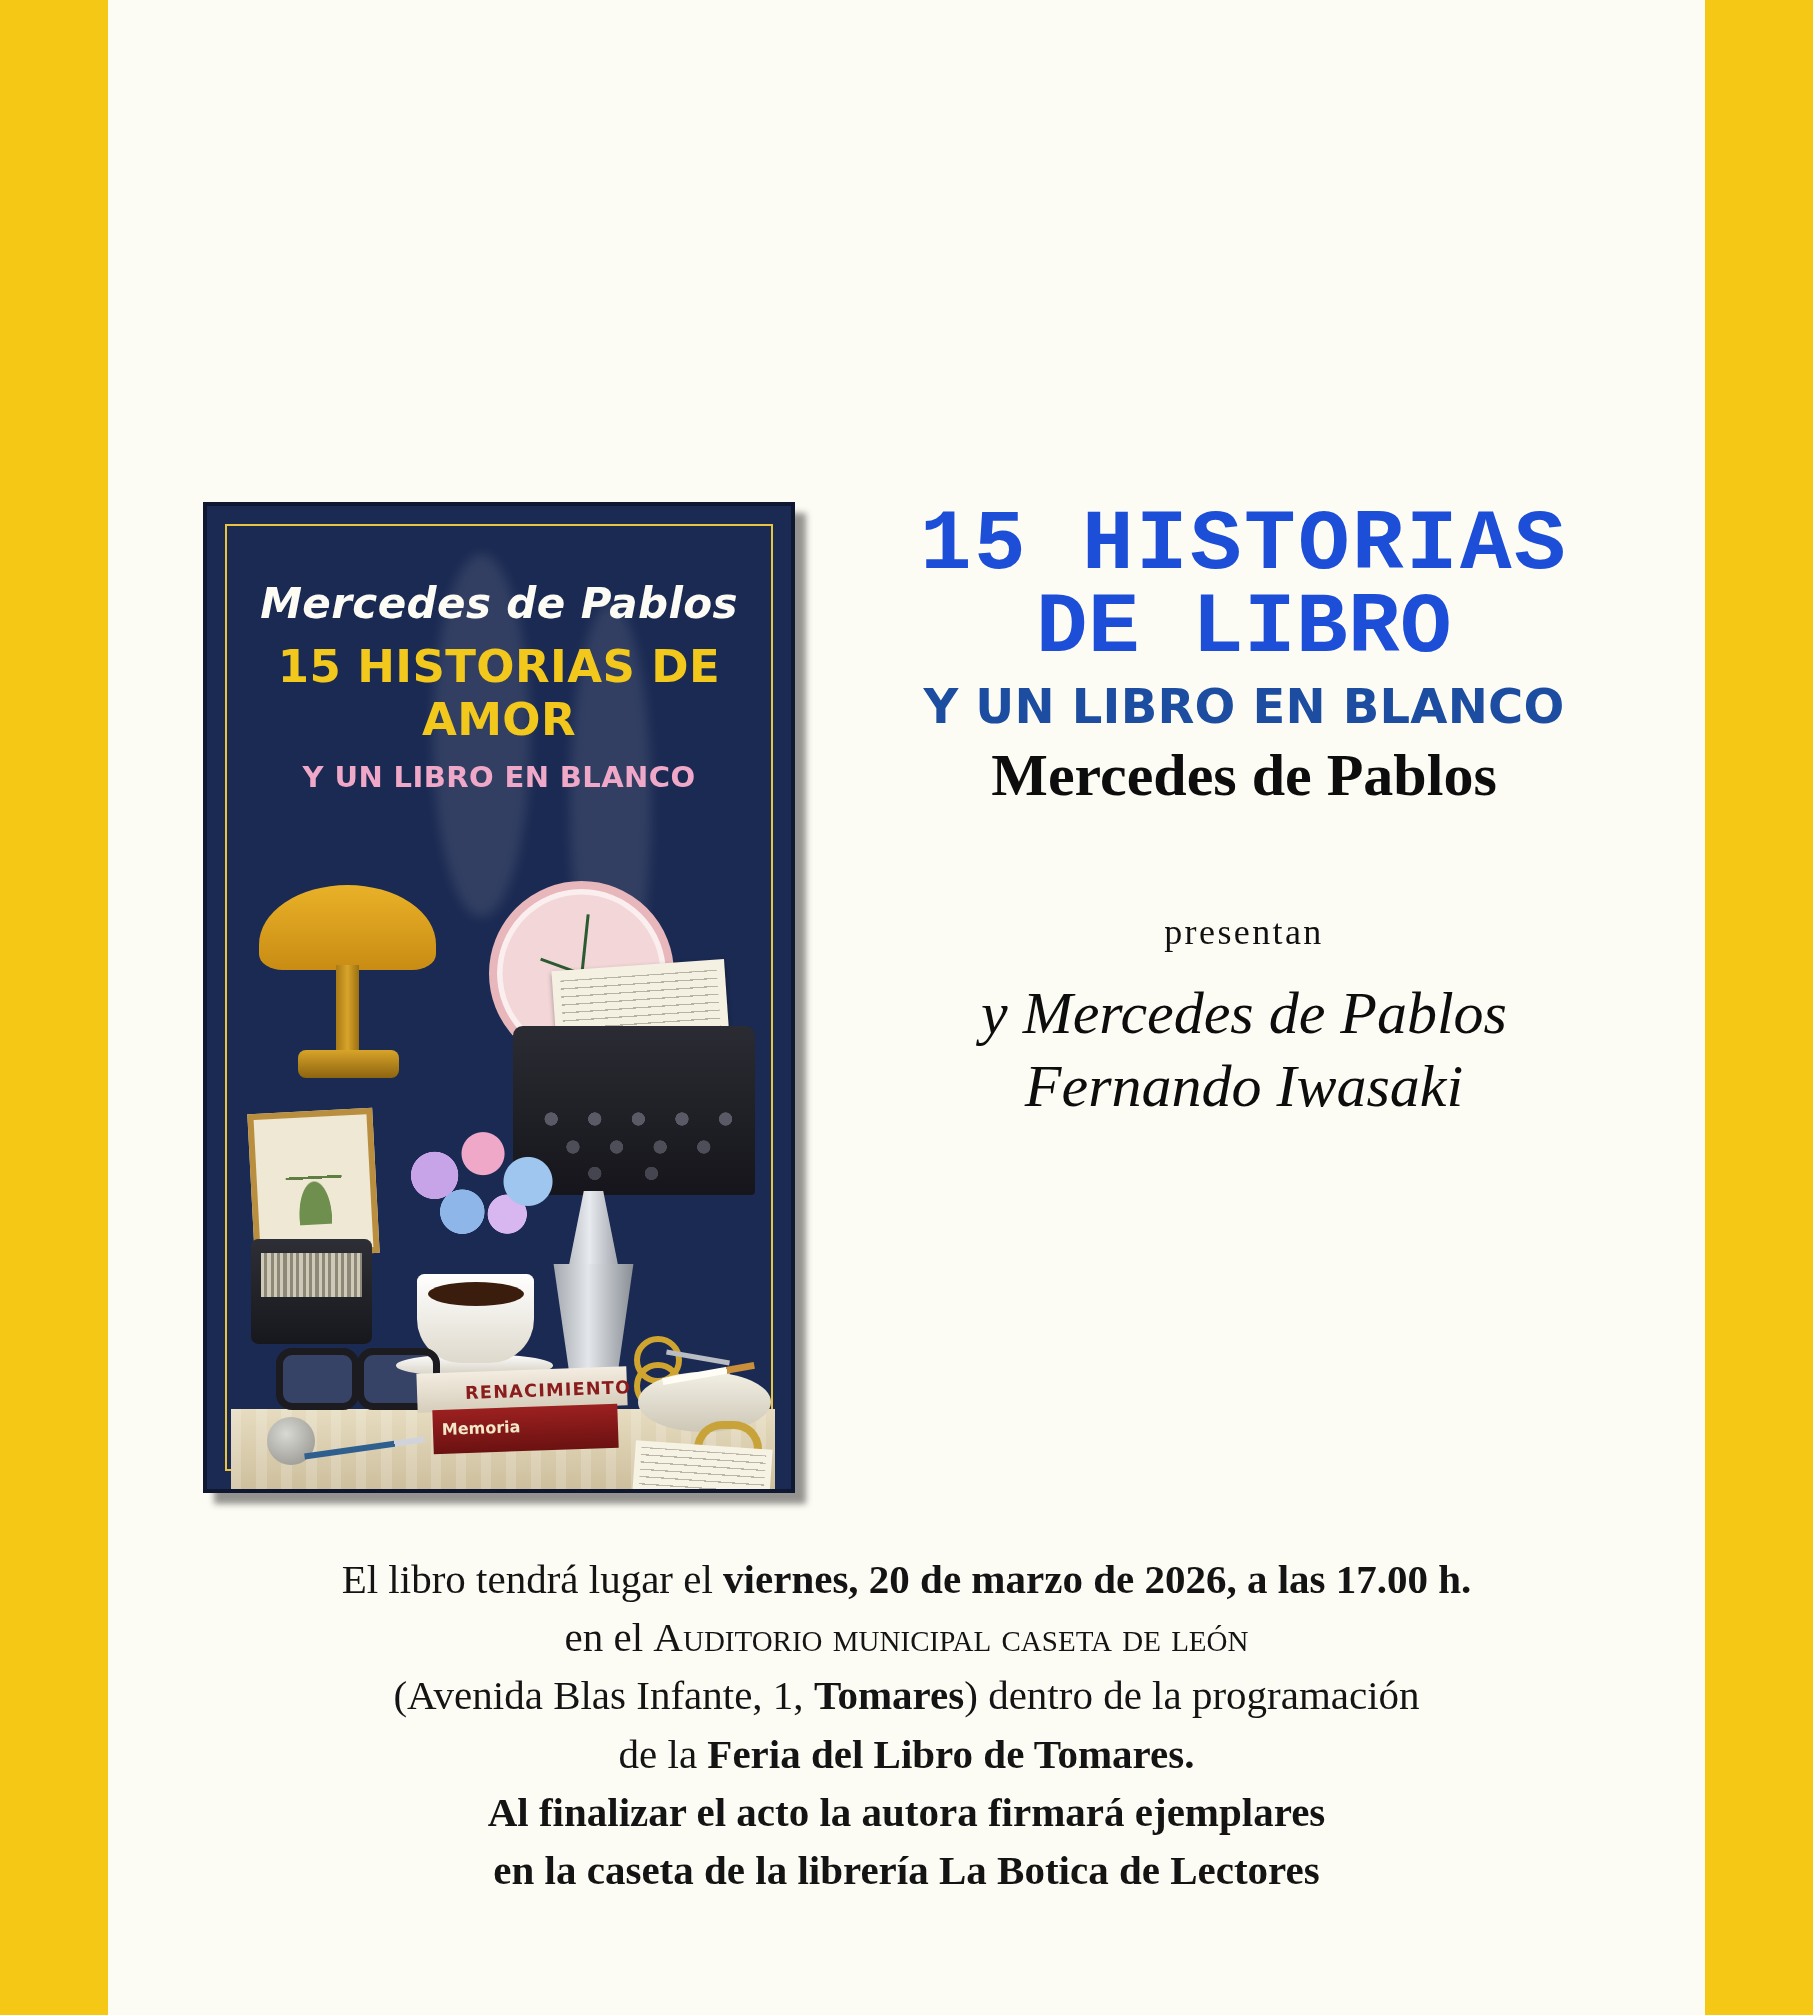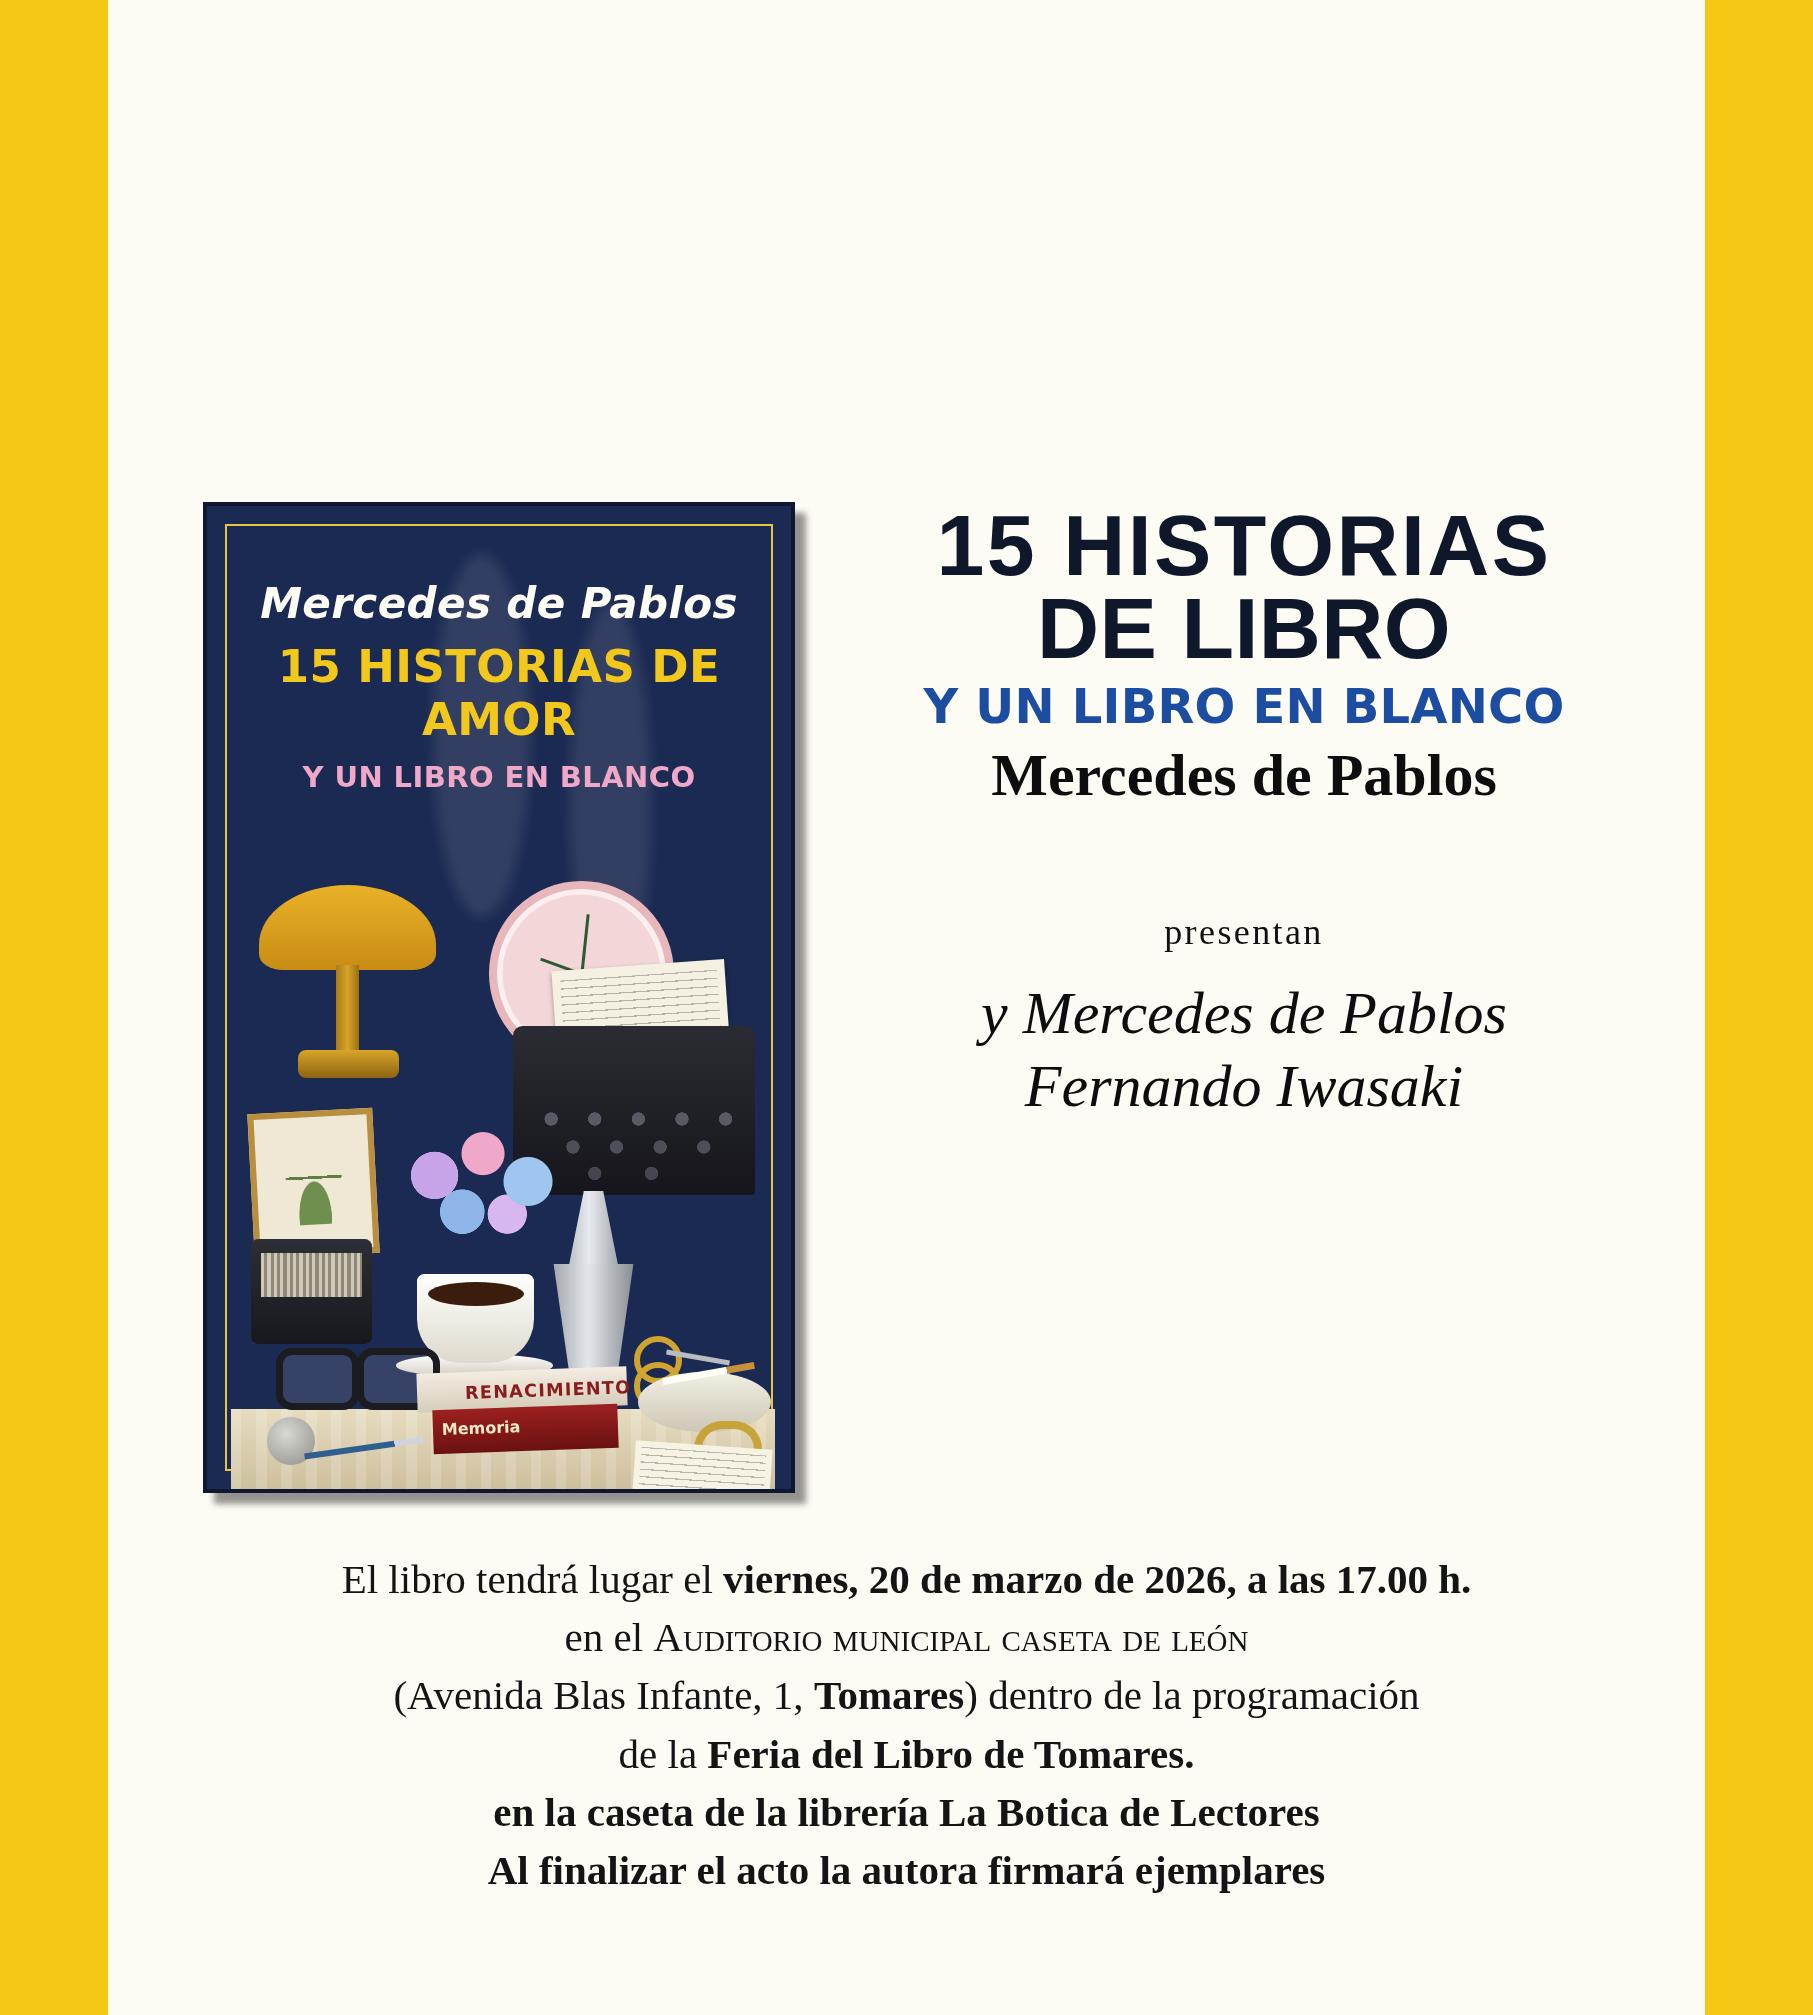--- a/index.html
+++ b/index.html
@@ -348,23 +348,23 @@
 
   
   .right-col {
     position: absolute;
     left: 725px;
     top: 504px;
     width: 822px;
     text-align: center;
   }
   .big-title {
-    font-family: Liberation Sans, sans-serif;
+    font-family: Liberation Mono, monospace;
     font-weight: bold;
-    color: #0f172a;
+    color: #1d4ed8;
     font-size: 86px;
     line-height: 0.96;
     letter-spacing: 0.4px;
   }
   .big-title .l1 { letter-spacing: 2.4px; }
   .big-sub {
     margin-top: 8.9px;
     font-family: "DejaVu Sans", sans-serif;
     font-weight: bold;
     color: #1c4da0;
@@ -529,18 +529,18 @@
     </div>
     <div>
       <span>en el </span><span class="smallcaps">Auditorio municipal caseta de león</span>
     </div>
     <div>
       <span>(Avenida Blas Infante, 1, </span><b>Tomares</b><span>) dentro de la programación</span>
     </div>
     <div>
       <span>de la </span><b>Feria del Libro de Tomares.</b>
     </div>
+    <div><b>Al finalizar el acto la autora firmará ejemplares</b></div>
     <div><b>en la caseta de la librería La Botica de Lectores</b></div>
-    <div><b>Al finalizar el acto la autora firmará ejemplares</b></div>
   </div>
 
 </div>
 
 
 </body></html>

